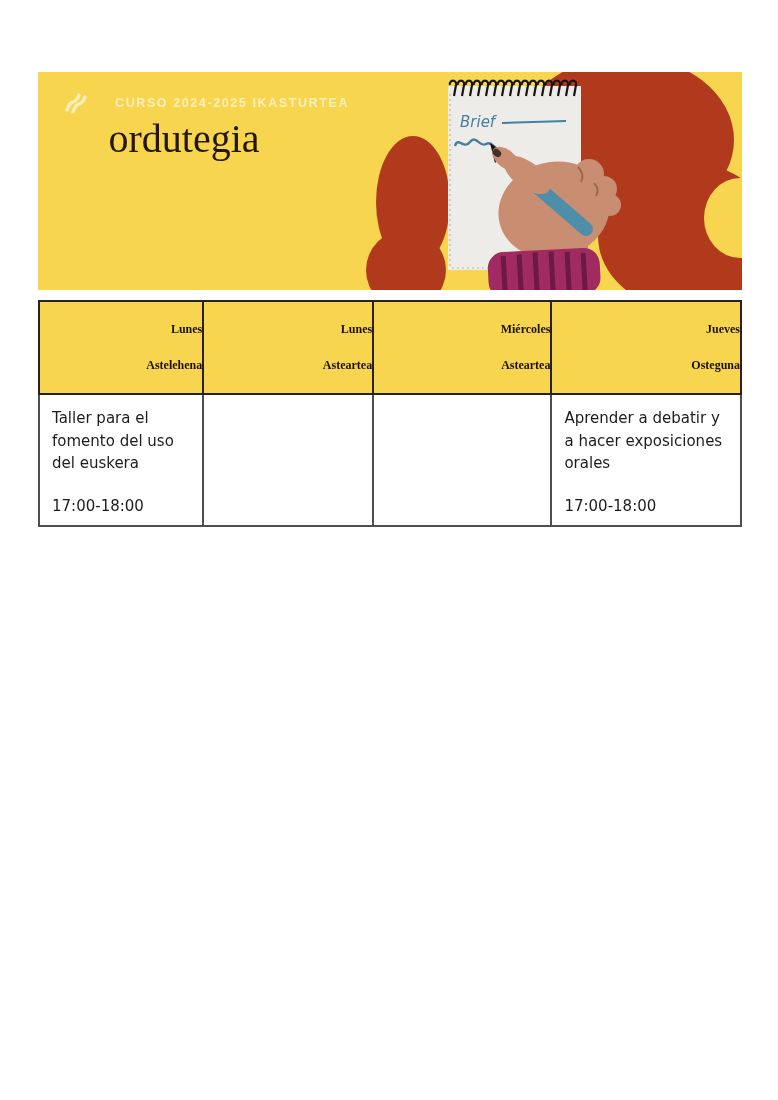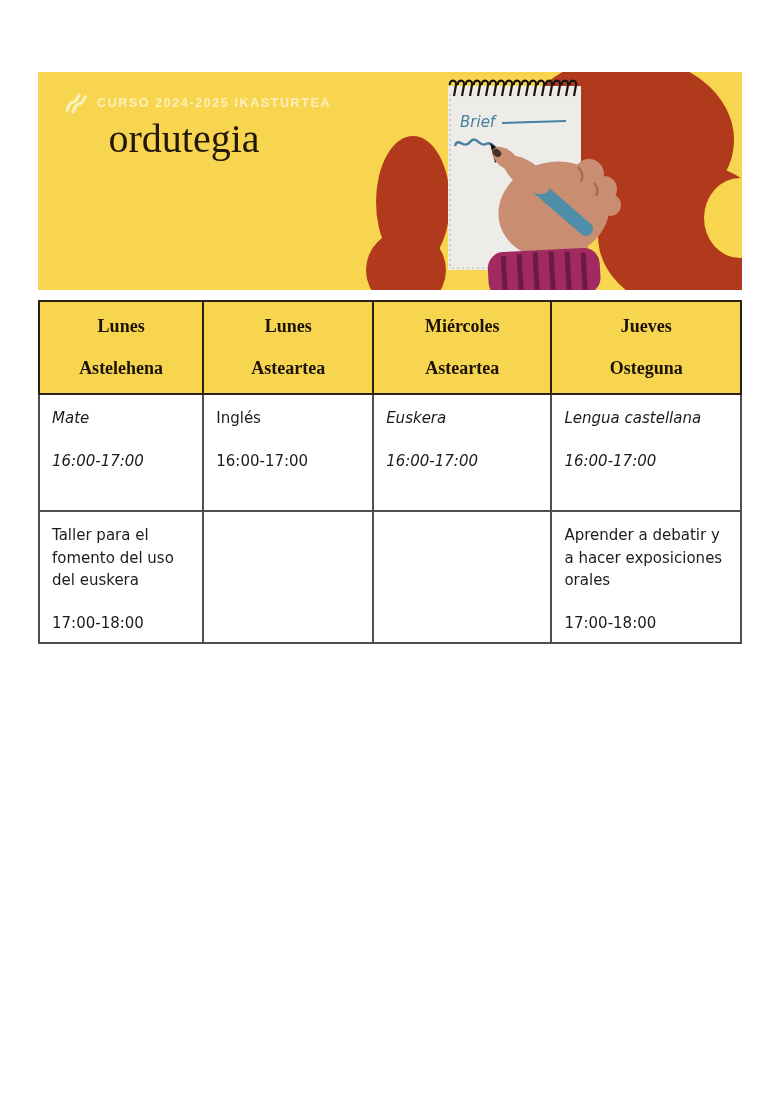--- a/index.html
+++ b/index.html
@@ -7,39 +7,39 @@
     position:relative;width:778px;height:1100px;background:#ffffff;overflow:hidden;
     font-family:"Liberation Sans","DejaVu Sans",sans-serif;
   }
   
   .banner{
     position:absolute;left:38px;top:72px;width:704px;height:218px;
     background:#F8D54E;overflow:hidden;
   }
   .banner-illus{position:absolute;left:0;top:0;width:704px;height:218px;display:block;}
   .eyebrow{
-    position:absolute;left:26px;top:20px;display:flex;align-items:center;gap:9px;
+    position:absolute;left:26px;top:20px;display:flex;align-items:center;gap:27px;
     color:#FBEFBD;font-size:12.5px;font-weight:bold;letter-spacing:1.6px;
   }
   .eyebrow svg{display:block;}
   .banner-title{
     position:absolute;left:0;top:44px;width:292px;text-align:center;
     font-family:"Liberation Serif","DejaVu Serif",serif;
     font-size:40px;line-height:46px;color:#221708;font-weight:400;
   }
   
   table.schedule{
     position:absolute;left:38px;top:300px;width:704px;
     border-collapse:collapse;table-layout:fixed;
   }
   table.schedule th{
     background:#F8D54E;border:2px solid #2A2013;height:91px;
     font-family:"Liberation Serif","DejaVu Serif",serif;
-    font-size:18px;font-weight:bold;color:#1b1206;
-    vertical-align:middle;text-align:center;padding:0;
+    font-size:12px;font-weight:bold;color:#1b1206;
+    vertical-align:middle;text-align:right;padding:0;
   }
   table.schedule th .day-es{margin-bottom:21px;}
   table.schedule td{
     border:2px solid #4e4e4e;vertical-align:top;text-align:left;
     padding:12px 12px 8px 12px;
     font-family:"DejaVu Sans","Liberation Sans",sans-serif;
     font-size:15px;color:#1c1c1c;line-height:1.5;background:#ffffff;
   }
   tr.row-1 td{height:95px;}
   tr.row-2 td{height:108px;}
@@ -165,38 +165,20 @@
           <div class="day-es">Miércoles</div>
           <div class="day-eu">Asteartea</div>
         </th>
         <th>
           <div class="day-es">Jueves</div>
           <div class="day-eu">Osteguna</div>
         </th>
       </tr>
     </thead>
     <tbody>
-      <tr class="row-1">
-        <td class="italic">
-          <div class="subject">Mate</div>
-          <div class="time">16:00-17:00</div>
-        </td>
-        <td>
-          <div class="subject">Inglés</div>
-          <div class="time">16:00-17:00</div>
-        </td>
-        <td class="italic">
-          <div class="subject">Euskera</div>
-          <div class="time">16:00-17:00</div>
-        </td>
-        <td class="italic">
-          <div class="subject">Lengua castellana</div>
-          <div class="time">16:00-17:00</div>
-        </td>
-      </tr>
       <tr class="row-2">
         <td>
           <div class="subject">Taller para el fomento del uso del euskera</div>
           <div class="time">17:00-18:00</div>
         </td>
         <td>
           <div class="subject"></div>
         </td>
         <td>
           <div class="subject"></div>

